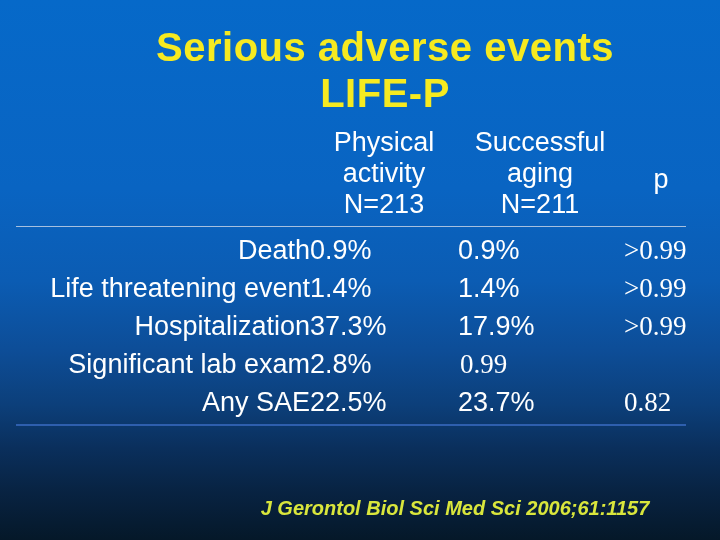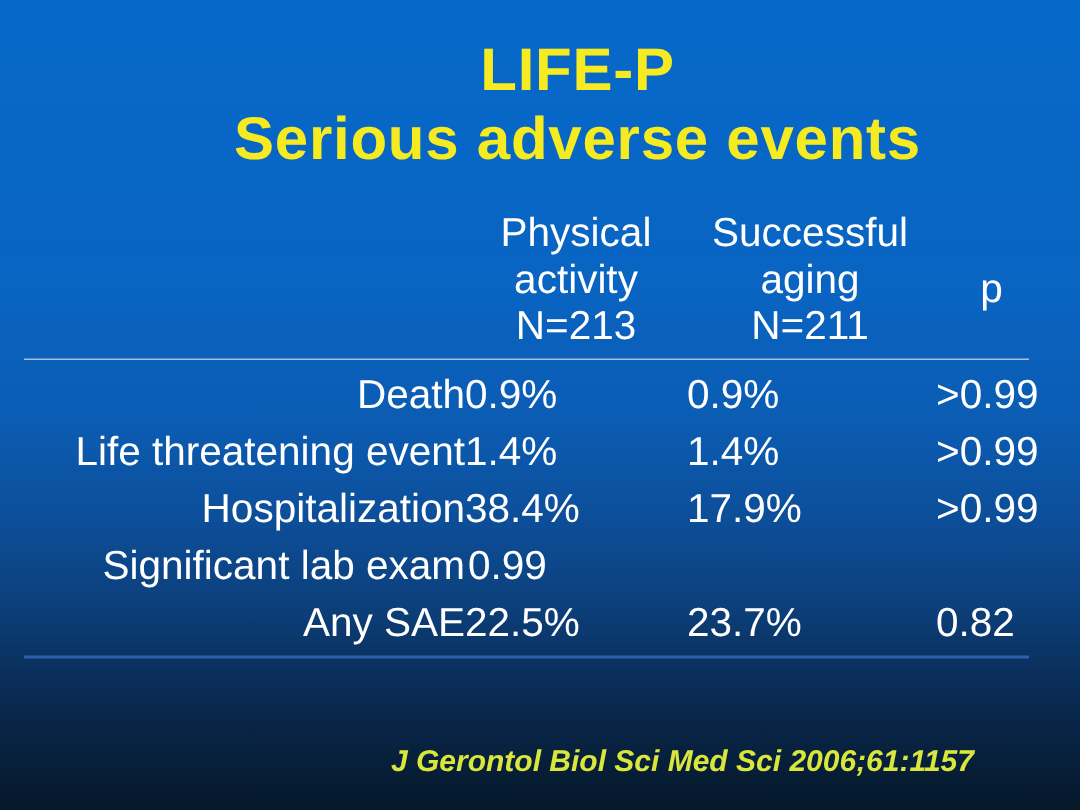--- a/index.html
+++ b/index.html
@@ -26,21 +26,21 @@
     width: 670px;
     text-align: center;
     color: #f6ea20;
     font-weight: bold;
     font-size: 40px;
     line-height: 46px;
     letter-spacing: 0.5px;
   }
   .table {
     position: absolute;
-    top: 140px;
+    top: 127px;
     left: 16px;
     width: 670px;
     color: #ffffff;
   }
   .thead, .trow {
     display: grid;
     grid-template-columns: 294px 148px 164px 64px;
   }
   .thead {
     border-bottom: 1px solid rgba(205,216,232,0.8);
@@ -62,21 +62,21 @@
     text-align: center;
   }
   .tbody { padding-top: 4px; }
   .trow {
     height: 38px;
     align-items: center;
     font-size: 27px;
   }
   .td-label { text-align: right; padding-left: 2px; white-space: nowrap; margin-left: 18px; }
   .td-val { text-align: left; white-space: nowrap; }
-  .td-p { text-align: left; padding-left: 2px; white-space: nowrap; overflow: visible; }
+  .td-p { text-align: left; padding-left: 2px; white-space: nowrap; overflow: visible; font-family: Liberation Serif, serif; }
   .bottom-rule {
     margin-top: 3px;
     border-top: 2px solid #2e5fae;
     height: 0;
   }
   .citation {
     position: absolute;
     top: 496px;
     left: 190px;
     width: 530px;
@@ -87,22 +87,22 @@
     line-height: 24px;
     color: #d9e63c;
   }
 </style>
 </head>
 <body>
 
 <div class="slide">
 
   <div class="title">
+    <div>Serious adverse events</div>
     <div>LIFE-P</div>
-    <div>Serious adverse events</div>
   </div>
 
   <div class="table">
 
     <div class="thead">
       <div class="th"></div>
       <div class="th">
         <span class="th-line">Physical</span>
         <span class="th-line">activity</span>
         <span class="th-line">N=213</span>
@@ -126,27 +126,28 @@
 
       <div class="trow">
         <div class="td-label">Life threatening event</div>
         <div class="td-val">1.4%</div>
         <div class="td-val">1.4%</div>
         <div class="td-p">&gt;0.99</div>
       </div>
 
       <div class="trow">
         <div class="td-label">Hospitalization</div>
-        <div class="td-val">38.4%</div>
+        <div class="td-val">37.3%</div>
         <div class="td-val">17.9%</div>
         <div class="td-p">&gt;0.99</div>
       </div>
 
       <div class="trow">
         <div class="td-label">Significant lab exam</div>
+        <div class="td-val">2.8%</div>
         <div class="td-p">0.99</div>
       </div>
 
       <div class="trow">
         <div class="td-label">Any SAE</div>
         <div class="td-val">22.5%</div>
         <div class="td-val">23.7%</div>
         <div class="td-p">0.82</div>
       </div>
 

